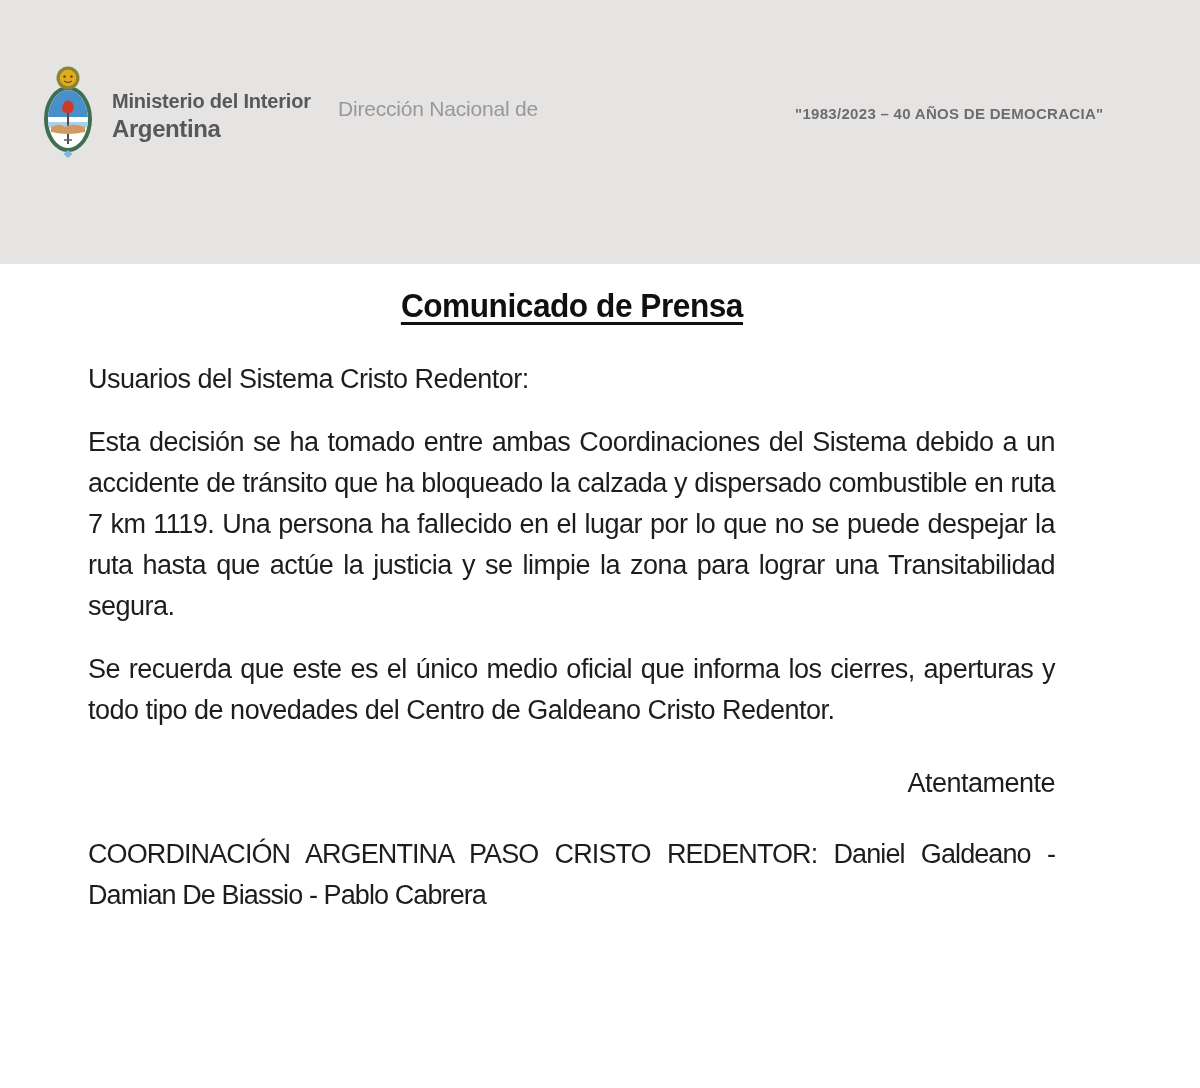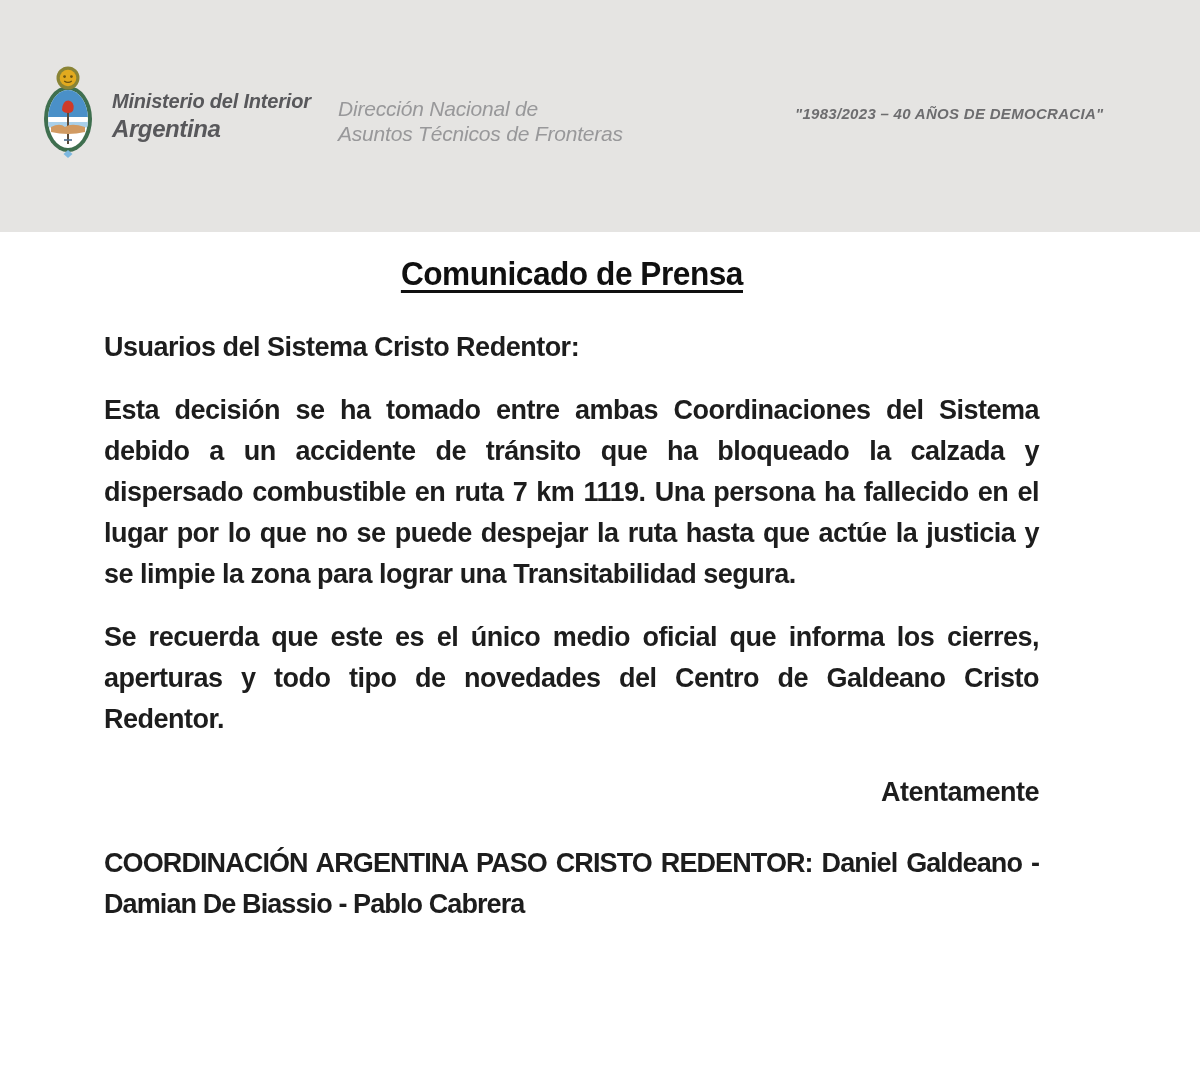--- a/index.html
+++ b/index.html
@@ -10,23 +10,22 @@
     overflow: hidden;
     font-family: "Liberation Sans", sans-serif;
     color: #1d1d1d;
   }
   .page { position: relative; width: 1200px; height: 1088px; }
 
   
   .letterhead {
     position: relative;
     width: 100%;
-    height: 232px;
+    height: 264px;
     background: #e5e4e2;
-    font-style: italic;
   }
   .logo-wrap { position: absolute; left: 40px; top: 64px; width: 56px; height: 96px; }
   .ministry-block { position: absolute; left: 112px; top: 90px; color: #58585b; }
   .ministry-l1 { font-size: 20px; font-weight: bold; letter-spacing: -0.2px; }
   .ministry-l2 { font-size: 24px; font-weight: bold; letter-spacing: -0.4px; margin-top: 2px; }
   .direction-block {
     position: absolute; left: 338px; top: 96px;
     color: #98989a; font-size: 21px; line-height: 25px; letter-spacing: -0.2px;
   }
   .motto {
@@ -43,21 +42,21 @@
     letter-spacing: -0.5px; white-space: nowrap;
   }
   .doc-subtitle { margin: 22px 0 0; text-align: center; font-size: 42px; color: #101010; font-weight: bold; }
   .doc-subtitle .cond {
     display: inline-block; transform: scaleX(0.70); transform-origin: center;
     text-decoration: underline; text-decoration-thickness: 3px; text-underline-offset: 6px;
     letter-spacing: -1px; white-space: nowrap;
   }
   .content p {
     font-size: 27px; line-height: 41px; letter-spacing: -0.5px;
-    margin: 22px 16px 0; text-align: justify; color: #1d1d1d; font-weight: bold;
+    margin: 22px 0 0; text-align: justify; color: #1d1d1d;
   }
   p.salutation { margin-top: 34px; text-align: left; }
   p.closing   { margin-top: 32px; text-align: right; }
   p.signature { margin-top: 30px; letter-spacing: -0.9px; }
 </style>
 </head>
 <body>
 
 <div class="page">
 
@@ -91,21 +90,20 @@
       </svg>
     </div>
 
     <div class="ministry-block">
       <div class="ministry-l1">Ministerio del Interior</div>
       <div class="ministry-l2">Argentina</div>
     </div>
 
     <div class="direction-block">
       <div>Dirección Nacional de</div>
-      <div>Asuntos Técnicos de Fronteras</div>
     </div>
 
     <div class="motto">"1983/2023 – 40 AÑOS DE DEMOCRACIA"</div>
 
   </header>
 
   <main class="content">
 
     <h1 class="doc-title"><span class="cond">Comunicado de Prensa</span></h1>
 

